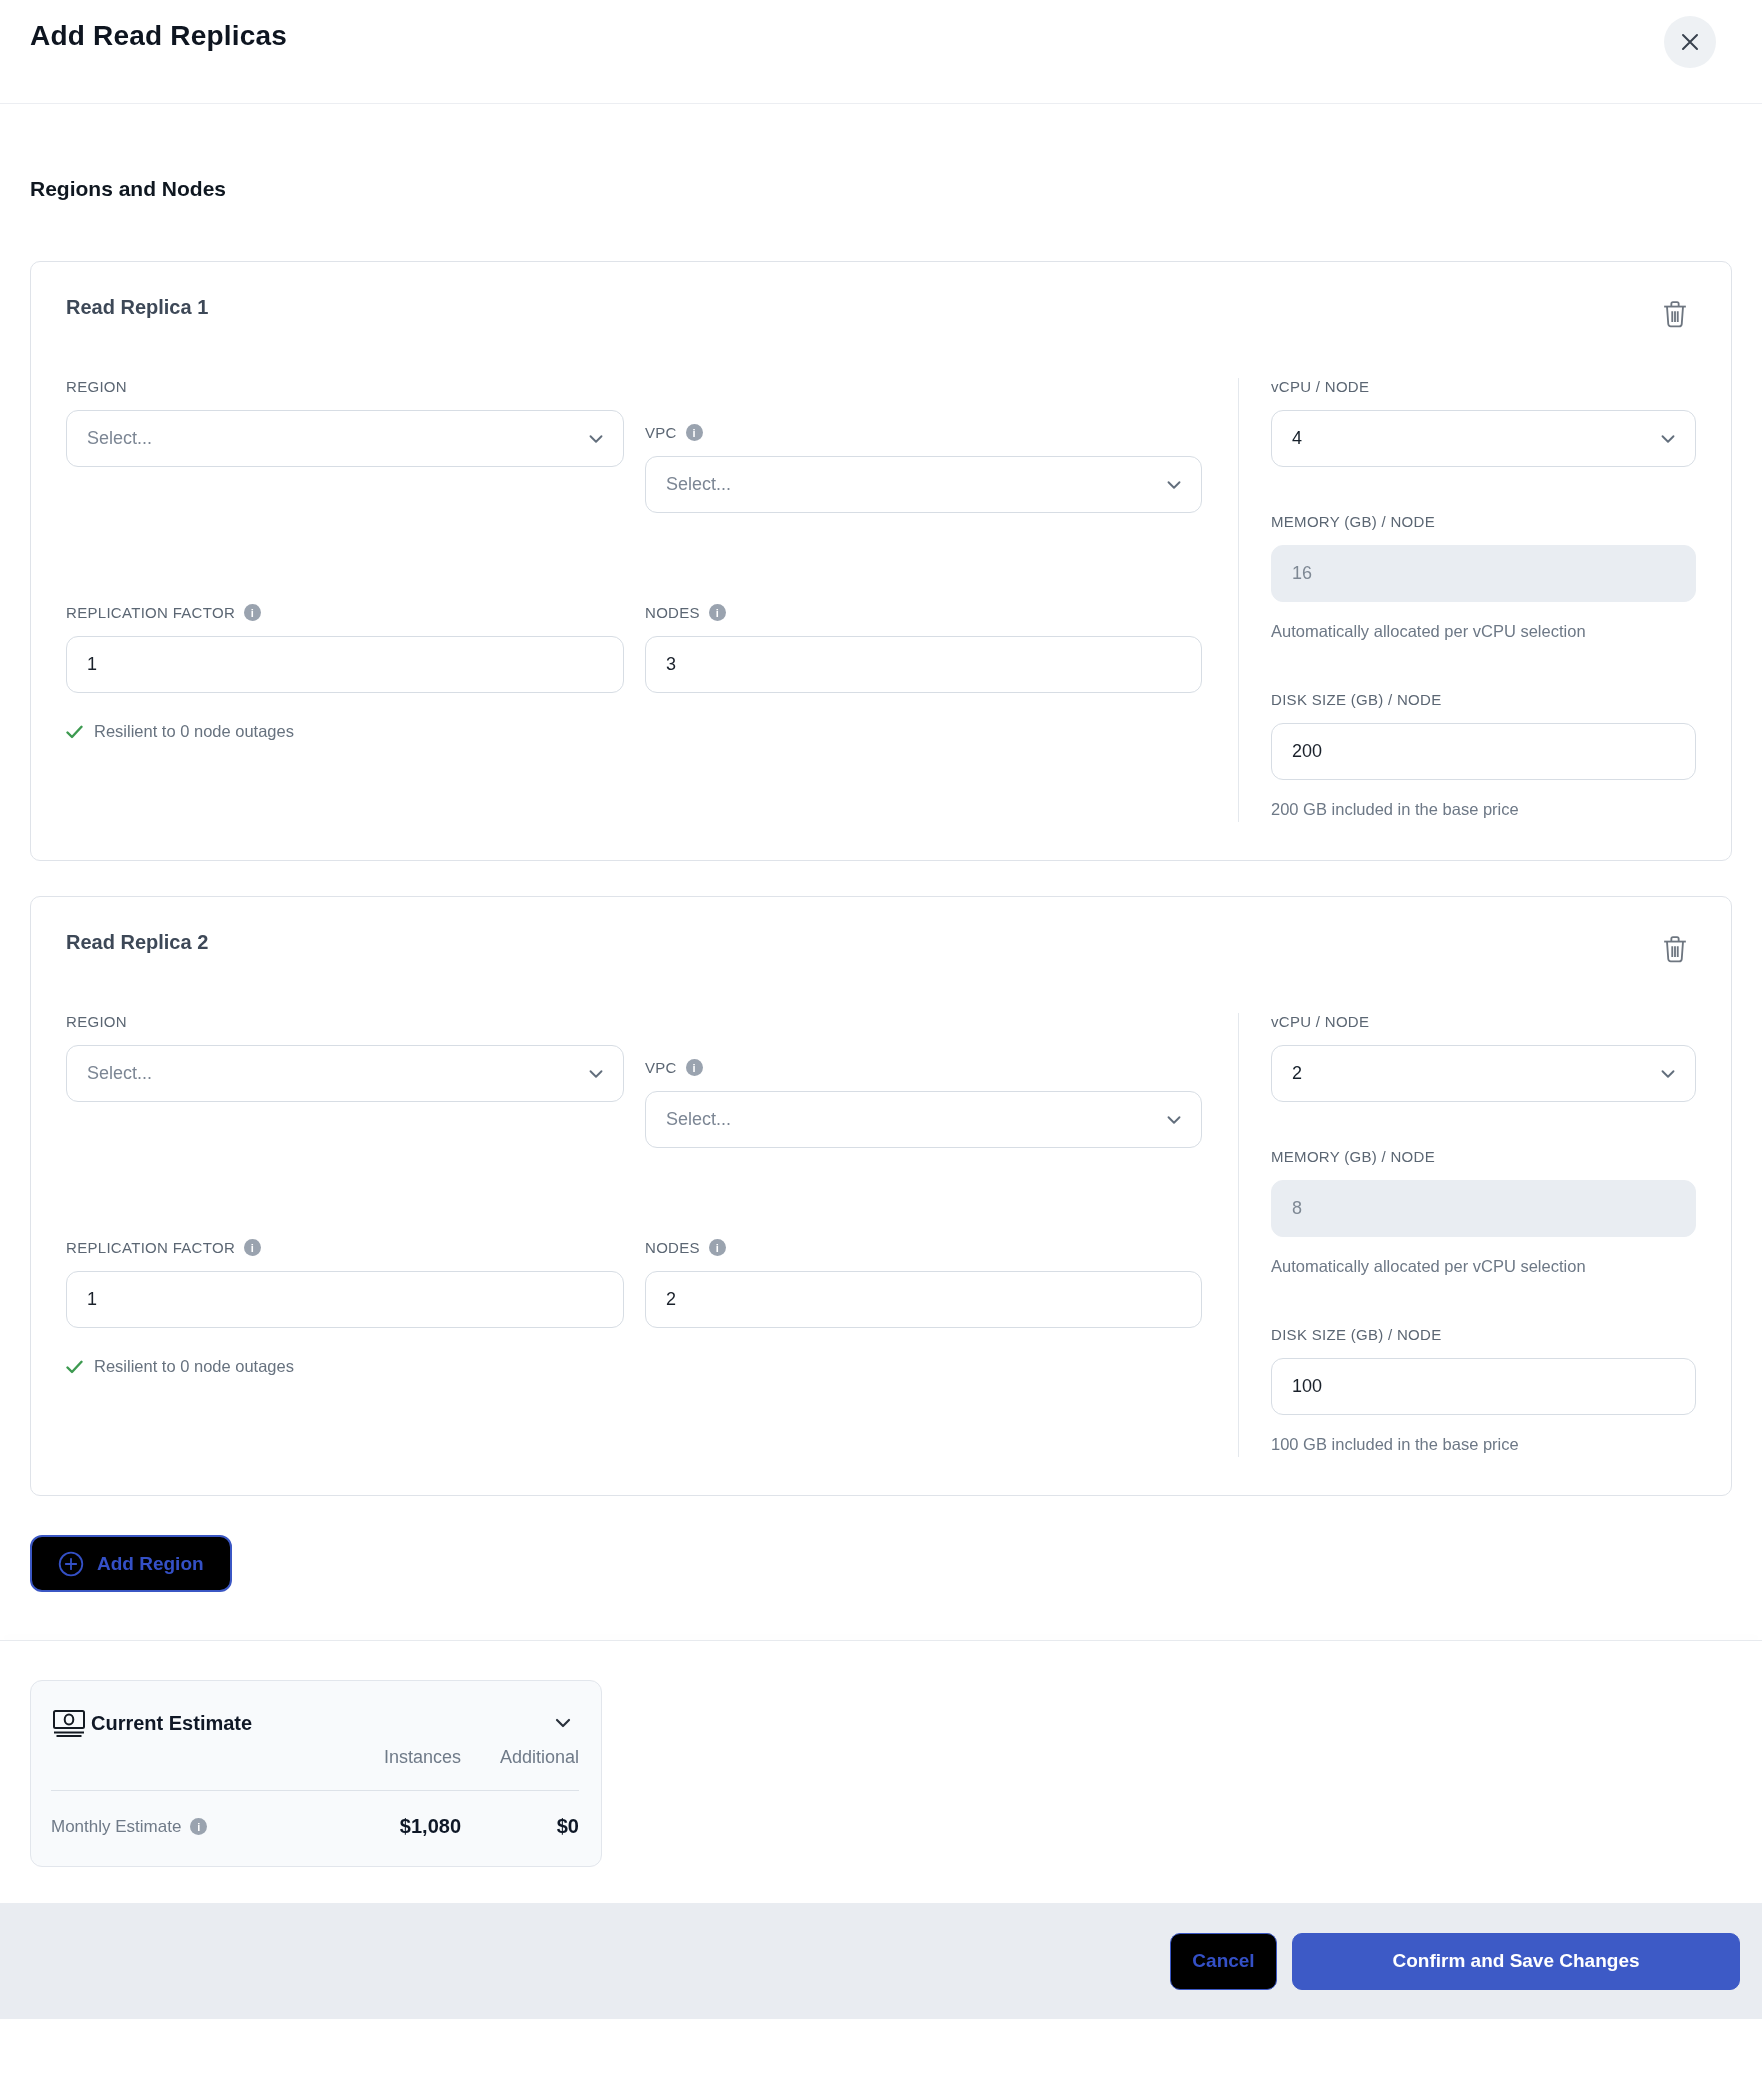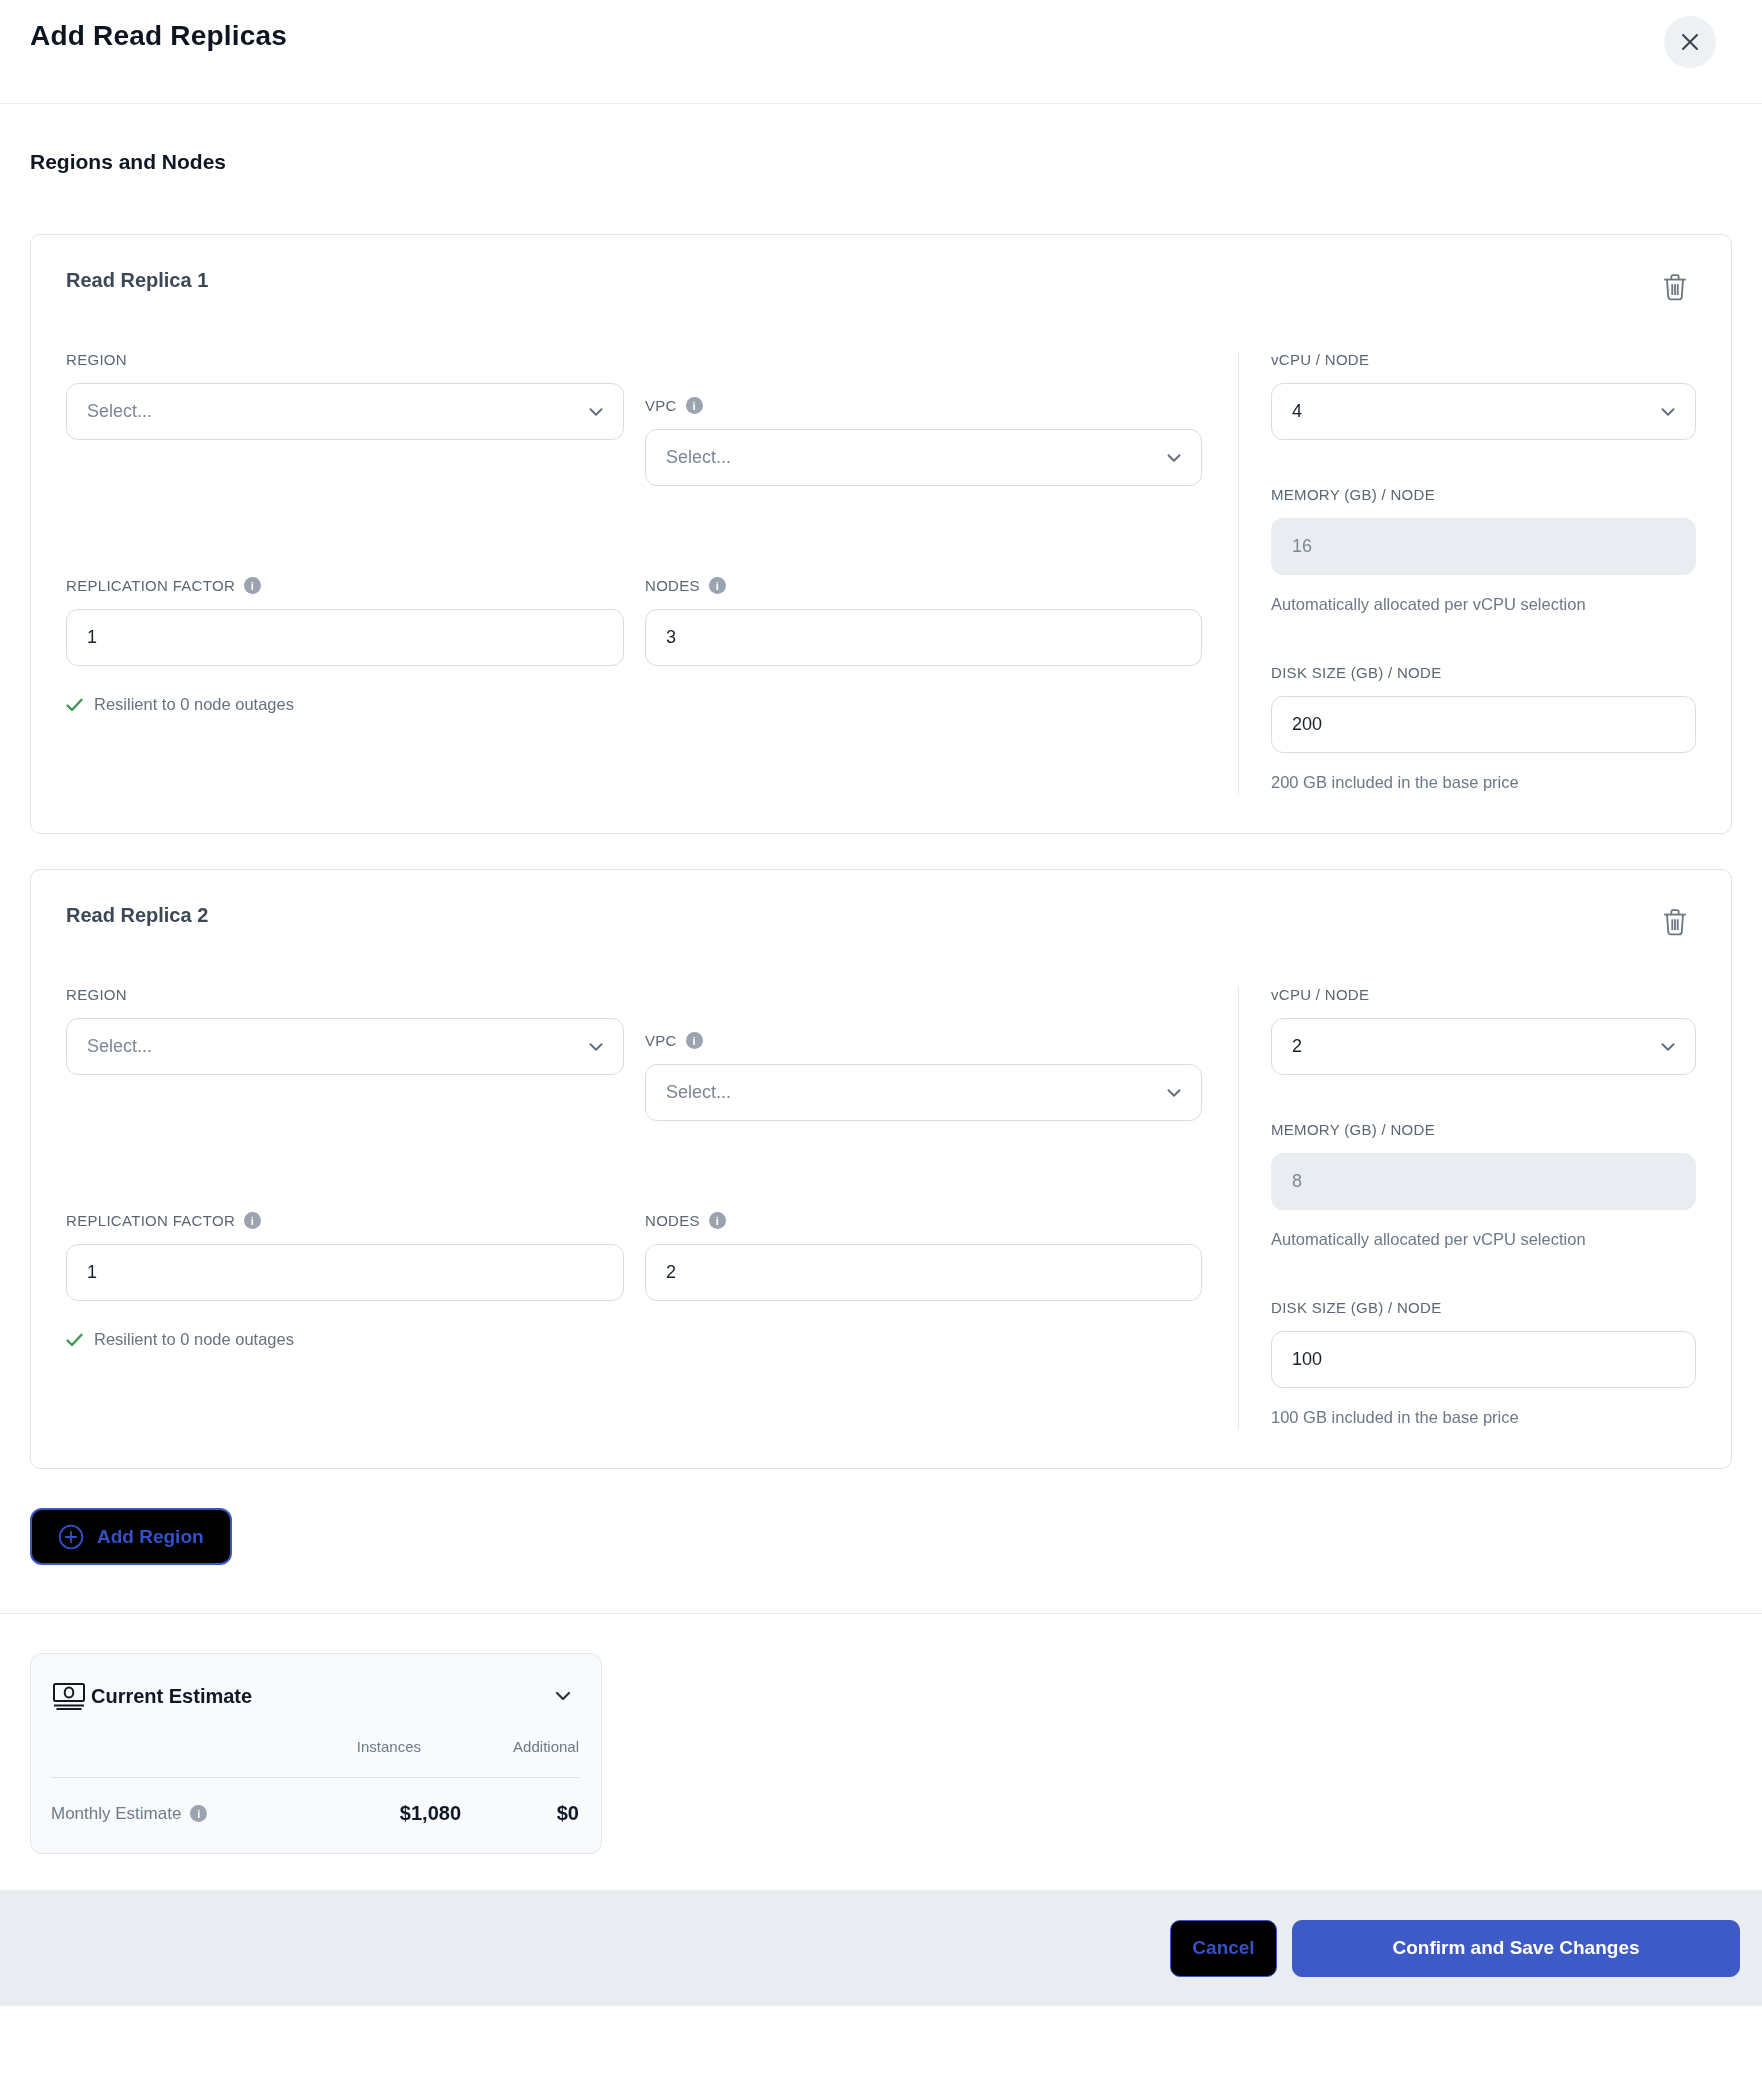--- a/index.html
+++ b/index.html
@@ -18,21 +18,21 @@
   }
   .modal-title { font-size: 28px; font-weight: 700; color: #0e1520; letter-spacing: .2px; }
   .close-btn {
     width: 52px; height: 52px; border-radius: 50%;
     background: #eef1f4; border: none; cursor: pointer;
     display: flex; align-items: center; justify-content: center; margin-top: -4px;
   }
 
   
   .content { padding: 0 30px; }
-  .section-title { font-size: 21px; font-weight: 700; color: #0f1720; margin-top: 46px; margin-bottom: 60px; }
+  .section-title { font-size: 21px; font-weight: 700; color: #0f1720; margin-top: 73px; margin-bottom: 60px; }
 
   .card {
     border: 1px solid #dfe3e9; border-radius: 10px;
     padding: 34px 35px 38px 35px; margin-bottom: 35px;
   }
   .card-head { display: flex; justify-content: space-between; align-items: flex-start; margin-bottom: 46px; }
   .card-title { font-size: 20px; font-weight: 600; color: #3d4857; }
   .trash-btn { background: none; border: none; cursor: pointer; padding: 2px; margin-right: 4px; }
 
   .card-body { display: flex; }
@@ -86,21 +86,21 @@
     width: 572px; background: #f8fafc; border: 1px solid #e2e6ec;
     border-radius: 12px; padding: 26px 22px 28px 20px;
   }
   .est-head { display: flex; align-items: center; }
   .est-head .est-title { font-size: 20px; font-weight: 700; color: #101826; margin-left: 4px; flex: 1; }
   .est-collapse { background: none; border: none; cursor: pointer; padding: 4px; display: flex; }
   .est-row { display: flex; align-items: center; }
   .est-row .lbl { flex: 1; display: flex; align-items: center; gap: 9px; }
   .est-row .col-a { width: 150px; text-align: right; }
   .est-row .col-b { width: 118px; text-align: right; }
-  .est-cols { margin-top: 26px; font-size: 15px; color: #6f7a88; gap: 40px; }
+  .est-cols { margin-top: 8px; font-size: 18px; color: #6f7a88; }
   .est-divider { height: 1px; background: #dde2e8; margin-top: 22px; }
   .est-values { margin-top: 24px; justify-content: center; }
   .est-values .lbl { font-size: 17px; color: #6f7a88; }
   .est-values .money { font-size: 20px; font-weight: 700; color: #0f1827; }
 
   .modal-footer {
     height: 116px; background: #e9ecf1;
     display: flex; align-items: center; justify-content: flex-end;
     gap: 15px; padding-right: 22px;
   }

